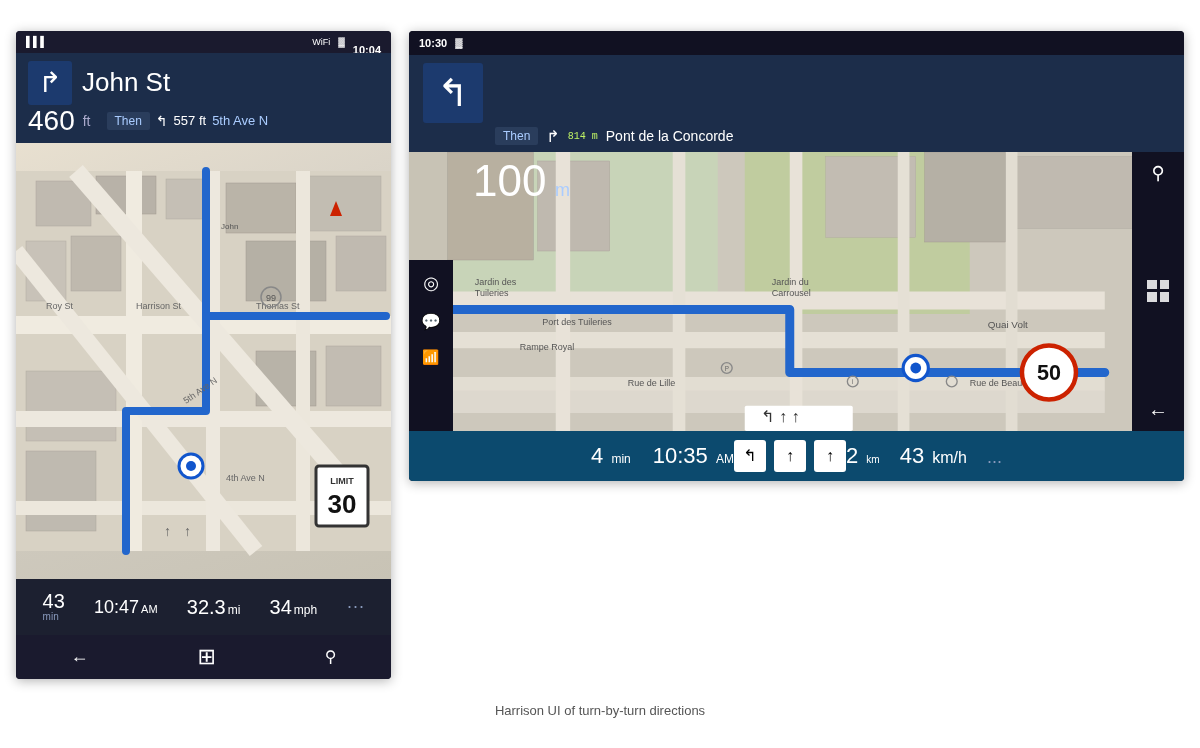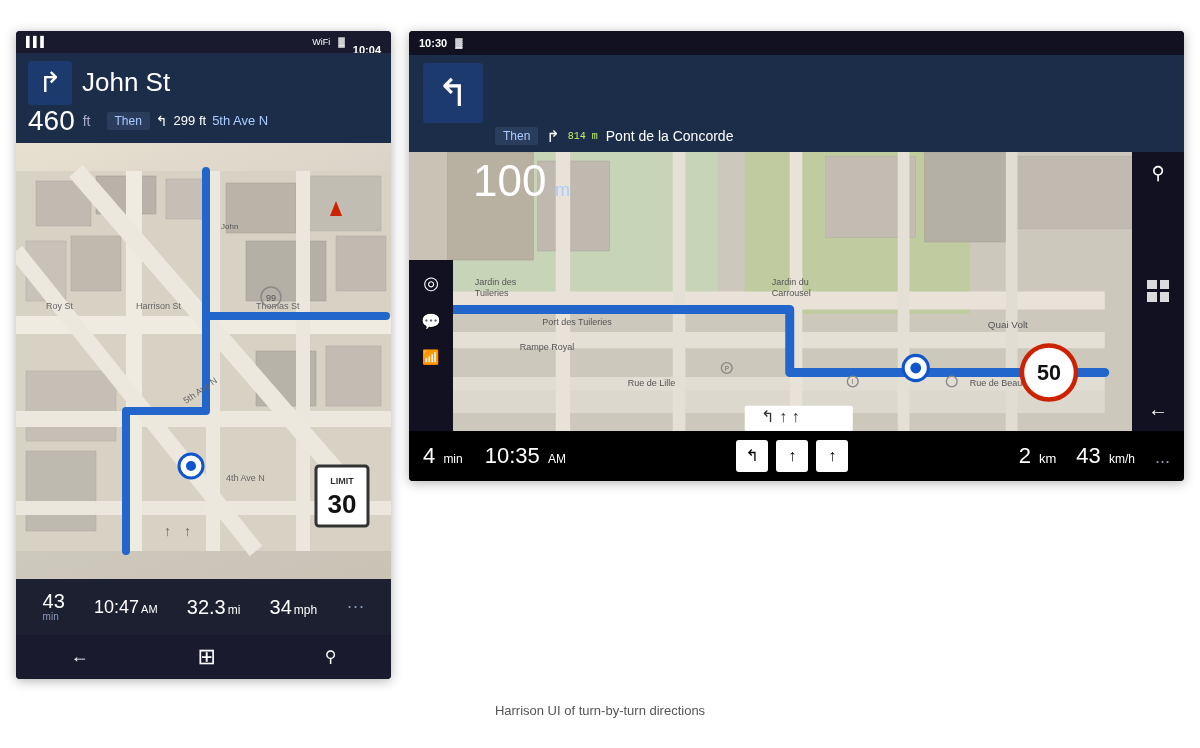--- a/index.html
+++ b/index.html
@@ -240,25 +240,25 @@
       width: 52px;
       background: #111122;
       display: flex;
       flex-direction: column;
       align-items: center;
       justify-content: space-between;
       padding: 10px 0;
     }
 
     .tablet-bottom-bar {
-      background: #000000;
+      background: #0c4a6e;
       height: 50px;
       display: flex;
       align-items: center;
-      justify-content: space-between;
+      justify-content: center;
       padding: 0 14px;
     }
 
     .tablet-bottom-left {
       display: flex;
       gap: 22px;
       align-items: baseline;
     }
 
     .tablet-stat-main {
@@ -353,21 +353,21 @@
         <div class="turn-arrow-box">
           <span class="turn-arrow">↱</span>
         </div>
         <span class="street-label">John St</span>
       </div>
       <div class="phone-sub-direction" style="margin-top:0;">
         <span class="distance-big">460</span>
         <span class="distance-unit" style="margin-left:2px;">ft</span>
         <span class="then-box" style="margin-left:10px;">Then</span>
         <span style="color:white;font-size:14px;">↰</span>
-        <span style="color:white;font-size:13px;">299 ft</span>
+        <span style="color:white;font-size:13px;">557 ft</span>
         <span style="color:#aaccff;font-size:13px;">5th Ave N</span>
       </div>
     </div>
 
     <div class="phone-map-area">
       <div class="phone-map-bg">
 
         <svg class="map-svg" viewBox="0 0 375 380" xmlns="http://www.w3.org/2000/svg">
 
           <rect width="375" height="380" fill="#d8d2c4"></rect>
@@ -581,27 +581,27 @@
       </div>
       <div class="tablet-bottom-center">
         <div class="route-btn">↰</div>
         <div class="route-btn">↑</div>
         <div class="route-btn">↑</div>
       </div>
       <div class="tablet-bottom-right">
         <div style="display:flex;flex-direction:column;align-items:flex-start;">
           <span class="tablet-stat-main">
             <span>2</span>
-            <span style="font-size:13px;margin-left:2px;">km</span>
+            <span style="font-size:10px;margin-left:2px;">km</span>
           </span>
         </div>
         <div style="display:flex;flex-direction:column;align-items:flex-start;">
           <span class="tablet-stat-main">
             <span>43</span>
-            <span style="font-size:12px;margin-left:2px;">km/h</span>
+            <span style="font-size:16px;margin-left:2px;">km/h</span>
           </span>
         </div>
         <span style="color:#8899bb;font-size:18px;">...</span>
       </div>
     </div>
   </div>
 </div>
 
 <p class="caption">Harrison UI of turn-by-turn directions</p>
 

